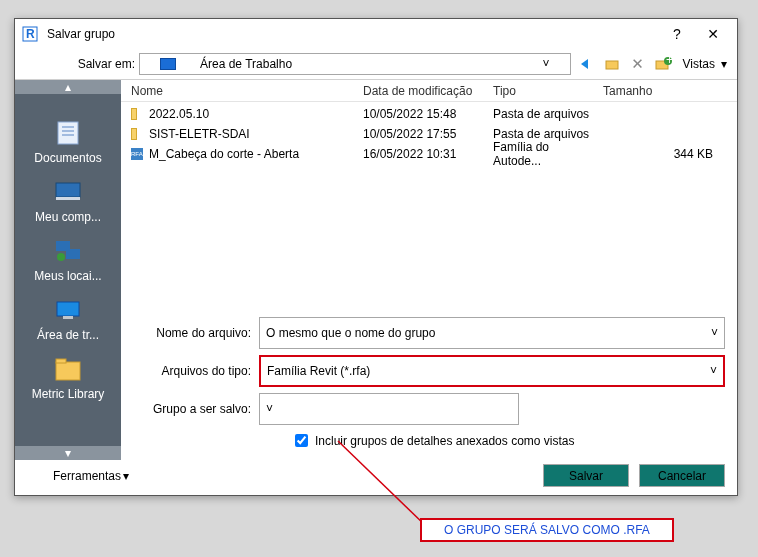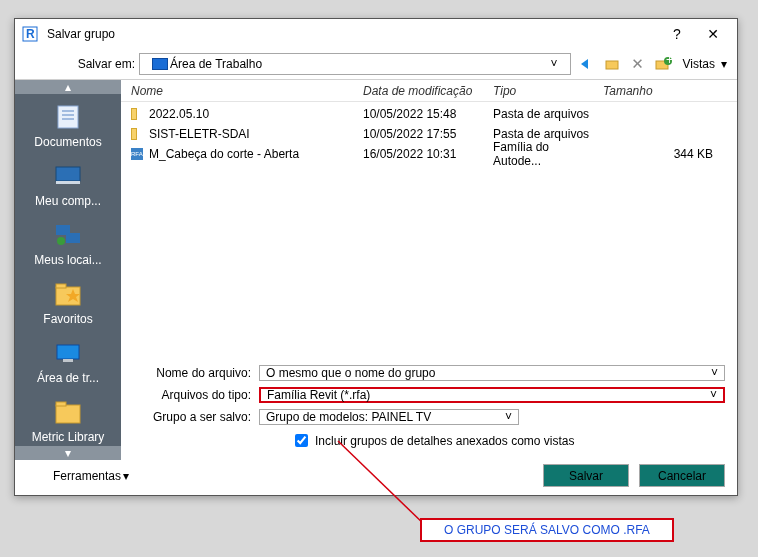--- a/index.html
+++ b/index.html
@@ -4,45 +4,45 @@
 <style>
 * { box-sizing: border-box; font-family: "Segoe UI", Tahoma, sans-serif; font-size: 12px; }
 body { margin: 0; background: #d8d8d8; width: 758px; height: 557px; padding: 4px; position: relative; }
 .dialog { position: absolute; left: 14px; top: 18px; width: 724px; height: 478px; background: #fff; border: 1px solid #555; box-shadow: 0 2px 8px rgba(0,0,0,.3); display: flex; flex-direction: column; }
 .titlebar { height: 30px; display: flex; align-items: center; padding: 0 6px; }
 .titlebar .icon { width: 18px; height: 18px; margin-right: 8px; display:flex;align-items:center;justify-content:center;}
 .titlebar .title { flex: 1; font-size: 12px; }
 .titlebar .winbtn { width: 36px; height: 28px; display: flex; align-items: center; justify-content: center; font-size: 14px; }
 .topbar { height: 30px; display: flex; align-items: center; padding: 0 6px 0 60px; gap: 4px; }
 .topbar .lbl { text-align: right; width: 60px; }
-.topbar .path { flex: 1; height: 22px; border: 1px solid #a7a7a7; background: #fff; display: flex; align-items: center; padding: 0 12px; gap: 2px; }
+.topbar .path { flex: 1; height: 22px; border: 1px solid #a7a7a7; background: #fff; display: flex; align-items: center; padding: 0 20px; gap: 24px; }
 .topbar .deskicon { width: 16px; height: 12px; background: #1a6dd6; border: 1px solid #0d4a9e; }
 .topbar .navicon { width: 22px; height: 22px; display:flex; align-items:center; justify-content:center; }
 .topbar .drop { padding: 0 4px; display:flex; align-items:center; gap:6px;}
 .main { flex: 1; display: flex; border-top: 1px solid #d0d0d0; min-height:0;}
 .sidebar { width: 106px; background: #57636f; overflow: hidden; position: relative; }
 .sidebar .scrollbtn { height: 14px; background: #8a949e; display:flex;align-items:center;justify-content:center;color:#fff;}
-.sidebar .items { padding: 4px 0; }
+.sidebar .items { padding: 20px 0; }
 .sbitem { text-align: center; color: #fff; padding: 4px 2px 8px; font-size: 11px; }
 .sbitem .ico { width: 34px; height: 30px; margin: 0 auto 3px; display:flex;align-items:center;justify-content:center;}
 .list { flex: 1; display: flex; flex-direction: column; background: #fff; }
 .listhead { display: flex; height: 22px; border-bottom: 1px solid #e4e4e4; align-items: center; padding: 0 4px; color: #333; }
-.listhead > div { padding: 0 6px; font-style: italic; }
+.listhead > div { padding: 0 6px; }
 .c-name { width: 232px; } .c-date { width: 130px; } .c-type { width: 110px; } .c-size { flex:1; text-align:left;}
 .rows { flex: 1; padding: 2px 4px; }
 .row { display: flex; height: 20px; align-items: center; }
 .row .ic { width: 18px; display:flex; }
 .row > div { padding: 0 6px; }
 .row .rn { width: 214px; } .row .rd { width: 130px; } .row .rt { width: 110px; } .row .rs { flex:1; text-align:right; padding-right:20px;}
 .folder { width:14px;height:12px;background:#f7d26b;border:1px solid #d4a830;}
 .rfa { width:14px;height:12px;background:#3b82c7;color:#fff;font-size:6px;display:flex;align-items:center;justify-content:center;}
 .bottom { padding: 6px 12px 10px 28px; }
 .frow { display: flex; align-items: center; margin-bottom: 6px; }
 .frow .flbl { width: 110px; text-align: right; padding-right: 8px; }
-.frow .fsel { flex: 1; height: 16px; border: 1px solid #a7a7a7; background: #fff; padding: 0 6px; display:flex; align-items:center; justify-content:space-between;}
+.frow .fsel { flex: 1; height: 32px; border: 1px solid #a7a7a7; background: #fff; padding: 0 6px; display:flex; align-items:center; justify-content:space-between;}
 .ftype { border: 2px solid #d3000f !important; }
 .chkrow { display:flex; align-items:center; margin: 6px 0 0 142px;}
 .footer { display:flex; align-items:center; padding: 4px 12px 8px 18px; margin-left: 20px;}
 .footer .tools { display:flex; align-items:center; gap:2px;}
 .footer .spacer { flex:1;}
 .btn { width: 86px; height: 23px; border: 1px solid #a7a7a7; background: #0f766e; display:flex;align-items:center;justify-content:center; margin-left: 10px;}
 .callout { position:absolute; left:420px; top:518px; color:#1d4ed8; border:2px solid #d3000f; padding:3px 22px; font-size:12px; background:#fff;}
 svg.line { position:absolute; pointer-events:none;}
 </style>
 </head>
@@ -122,30 +122,20 @@
               <svg width="30" height="24">
                 <rect x="3" y="2" width="14" height="10" fill="#2b6fb5"></rect>
                 <rect x="13" y="10" width="14" height="10" fill="#2b6fb5"></rect>
                 <circle cx="8" cy="18" r="4" fill="#3a9b3a"></circle>
               </svg>
             </div>
           <div>Meus locai...</div>
         </div>
         <div class="sbitem">
           <div class="ico">
-              <svg width="30" height="26">
-                <rect x="3" y="6" width="24" height="18" fill="#f7c95b" stroke="#c89a2e"></rect>
-                <rect x="3" y="3" width="10" height="4" fill="#f7c95b" stroke="#c89a2e"></rect>
-                <polygon points="20,8 22,13 27,13 23,16 25,21 20,18 15,21 17,16 13,13 18,13" fill="#f2a826"></polygon>
-              </svg>
-            </div>
-          <div>Favoritos</div>
-        </div>
-        <div class="sbitem">
-          <div class="ico">
               <svg width="30" height="22">
                 <rect x="4" y="3" width="22" height="14" fill="#1a8ae2" stroke="#0d4a9e"></rect>
                 <rect x="10" y="17" width="10" height="3" fill="#c0c6cc"></rect>
               </svg>
             </div>
           <div>Área de tr...</div>
         </div>
         <div class="sbitem">
           <div class="ico">
               <svg width="30" height="26">
@@ -207,21 +197,20 @@
         <div class="frow">
           <div class="flbl">Arquivos do tipo:</div>
           <div class="fsel ftype">
               <span>Família Revit  (*.rfa)</span>
               <span>˅</span>
             </div>
         </div>
         <div class="frow">
           <div class="flbl">Grupo a ser salvo:</div>
           <div class="fsel" style="flex:0 0 260px">
-              <span>Grupo de modelos: PAINEL TV</span>
               <span>˅</span>
             </div>
         </div>
         <div class="chkrow">
           <input type="checkbox" checked="" style="">
           <span style="margin-left:4px">Incluir grupos de detalhes anexados como vistas</span>
         </div>
       </div>
     </div>
   </div>

